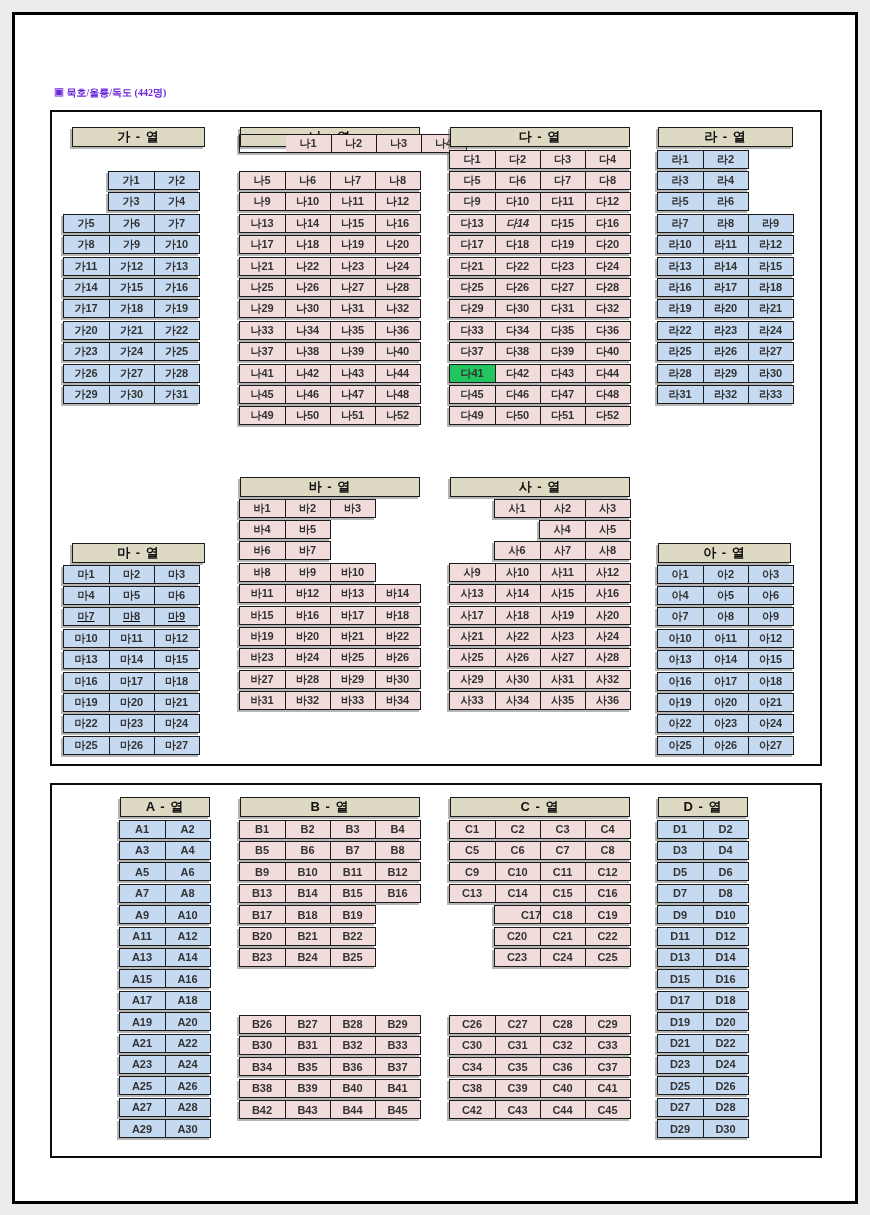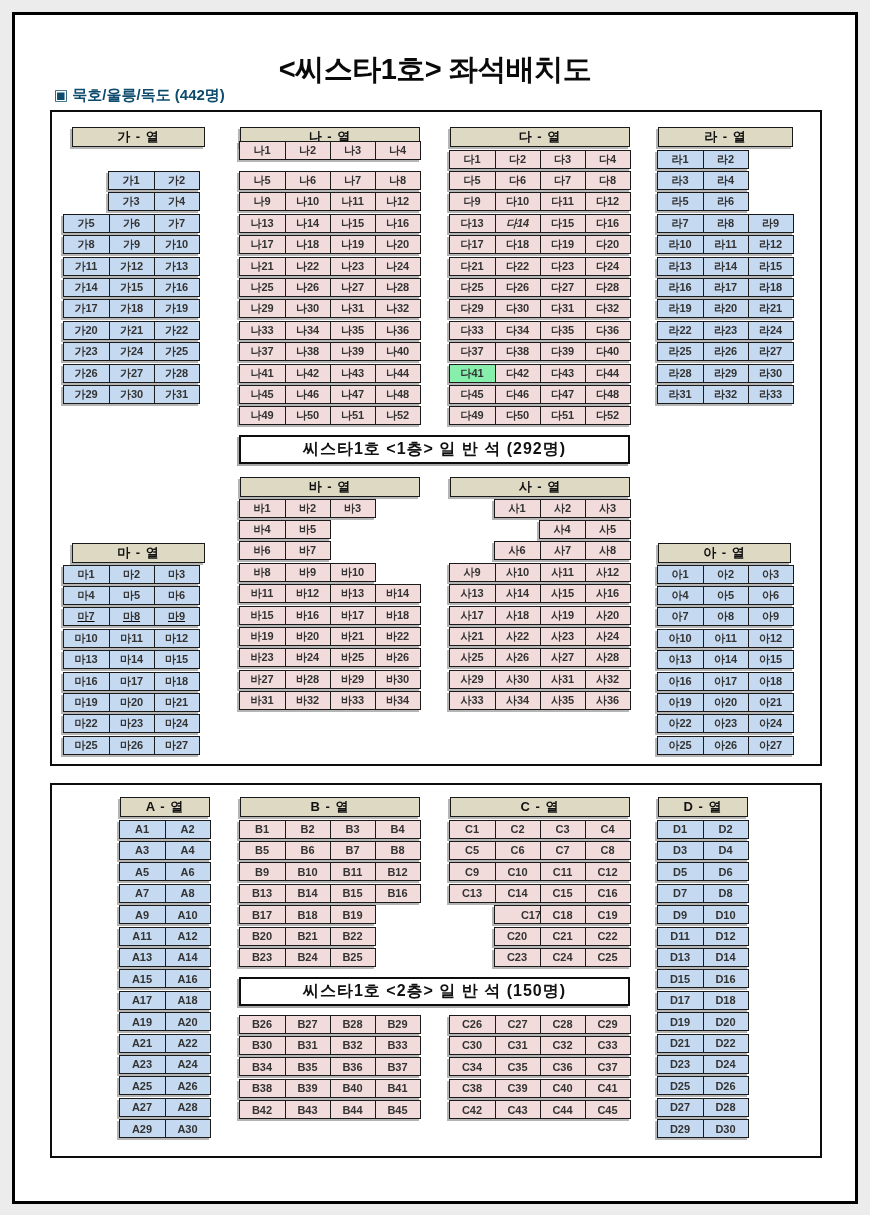--- a/index.html
+++ b/index.html
@@ -14,21 +14,21 @@
     position:absolute;left:12px;top:12px;width:840px;height:1186px;
     background:#ffffff;border:3px solid #000;
   }
   .title{
     position:absolute;left:0;top:50px;width:870px;
     text-align:center;font-size:29px;font-weight:bold;color:#0a0a0a;
     letter-spacing:-0.5px;
   }
   .subtitle{
     position:absolute;left:54px;top:86px;
-    font-size:15px;font-weight:bold;color:#0c4a6e;
+    font-size:10px;font-weight:bold;color:#6d28d9;font-family:Liberation Serif, serif;
   }
   .deck-box{
     position:absolute;box-sizing:border-box;
     border:2.5px solid #0d0d0d;background:transparent;
   }
   #deck1{left:50px;top:110px;width:772px;height:656px;}
   #deck2{left:50px;top:783px;width:772px;height:375px;}
   .banner{
     position:absolute;box-sizing:border-box;width:391px;height:29px;
     border:2.5px solid #0d0d0d;
@@ -56,26 +56,23 @@
     font-size:11px;font-weight:bold;color:#333;
     border-left:1.5px solid #1a1a1a;
   }
   .seat:first-child{border-left:none;}
 </style>
 </head>
 <body>
 
 <div class="canvas">
   <div class="sheet"></div>
-  <div class="title">&lt;씨스타1호&gt; 좌석배치도</div>
   <div class="subtitle">▣ 묵호/울릉/독도 (442명)</div>
   <div class="deck-box" id="deck1"></div>
   <div class="deck-box" id="deck2"></div>
-  <div class="banner" id="banner1">씨스타1호  &lt;1층&gt;  일 반 석  (292명)</div>
-  <div class="banner" id="banner2">씨스타1호  &lt;2층&gt;  일 반 석  (150명)</div>
 <div class="colhead" style="left: 72px; top: 127px; width: 133px; background: rgb(221, 217, 195);">가 - 열</div>
     <div class="seat-row" style="left: 107.5px; top: 170.9px;">
       <div class="seat" style="background: rgb(197, 217, 241);">가1</div>
       <div class="seat" style="background: rgb(197, 217, 241);">가2</div>
     </div>
     <div class="seat-row" style="left: 107.5px; top: 192.3px;">
       <div class="seat" style="background: rgb(197, 217, 241);">가3</div>
       <div class="seat" style="background: rgb(197, 217, 241);">가4</div>
     </div>
     <div class="seat-row" style="left: 62.5px; top: 213.7px;">
@@ -117,21 +114,21 @@
       <div class="seat" style="background: rgb(197, 217, 241);">가26</div>
       <div class="seat" style="background: rgb(197, 217, 241);">가27</div>
       <div class="seat" style="background: rgb(197, 217, 241);">가28</div>
     </div>
     <div class="seat-row" style="left: 62.5px; top: 384.9px;">
       <div class="seat" style="background: rgb(197, 217, 241);">가29</div>
       <div class="seat" style="background: rgb(197, 217, 241);">가30</div>
       <div class="seat" style="background: rgb(197, 217, 241);">가31</div>
     </div>
     <div class="colhead" style="left: 240px; top: 127px; width: 180px; background: rgb(221, 217, 195);">나 - 열</div>
-    <div class="seat-row" style="left: 238.5px; top: 141px;">
+    <div class="seat-row" style="left: 238.5px; top: 134px; padding-left: 46px;">
       <div class="seat" style="background: rgb(242, 220, 219);">나1</div>
       <div class="seat" style="background: rgb(242, 220, 219);">나2</div>
       <div class="seat" style="background: rgb(242, 220, 219);">나3</div>
       <div class="seat" style="background: rgb(242, 220, 219);">나4</div>
     </div>
     <div class="seat-row" style="left: 238.5px; top: 170.9px;">
       <div class="seat" style="background: rgb(242, 220, 219);">나5</div>
       <div class="seat" style="background: rgb(242, 220, 219);">나6</div>
       <div class="seat" style="background: rgb(242, 220, 219);">나7</div>
       <div class="seat" style="background: rgb(242, 220, 219);">나8</div>
@@ -257,21 +254,21 @@
       <div class="seat" style="background: rgb(242, 220, 219);">다35</div>
       <div class="seat" style="background: rgb(242, 220, 219);">다36</div>
     </div>
     <div class="seat-row" style="left: 448.5px; top: 342.1px;">
       <div class="seat" style="background: rgb(242, 220, 219);">다37</div>
       <div class="seat" style="background: rgb(242, 220, 219);">다38</div>
       <div class="seat" style="background: rgb(242, 220, 219);">다39</div>
       <div class="seat" style="background: rgb(242, 220, 219);">다40</div>
     </div>
     <div class="seat-row" style="left: 448.5px; top: 363.5px;">
-      <div class="seat" style="background: #86efac;">다41</div>
+      <div class="seat" style="background: #22c55e;">다41</div>
       <div class="seat" style="background: rgb(242, 220, 219);">다42</div>
       <div class="seat" style="background: rgb(242, 220, 219);">다43</div>
       <div class="seat" style="background: rgb(242, 220, 219);">다44</div>
     </div>
     <div class="seat-row" style="left: 448.5px; top: 384.9px;">
       <div class="seat" style="background: rgb(242, 220, 219);">다45</div>
       <div class="seat" style="background: rgb(242, 220, 219);">다46</div>
       <div class="seat" style="background: rgb(242, 220, 219);">다47</div>
       <div class="seat" style="background: rgb(242, 220, 219);">다48</div>
     </div>

